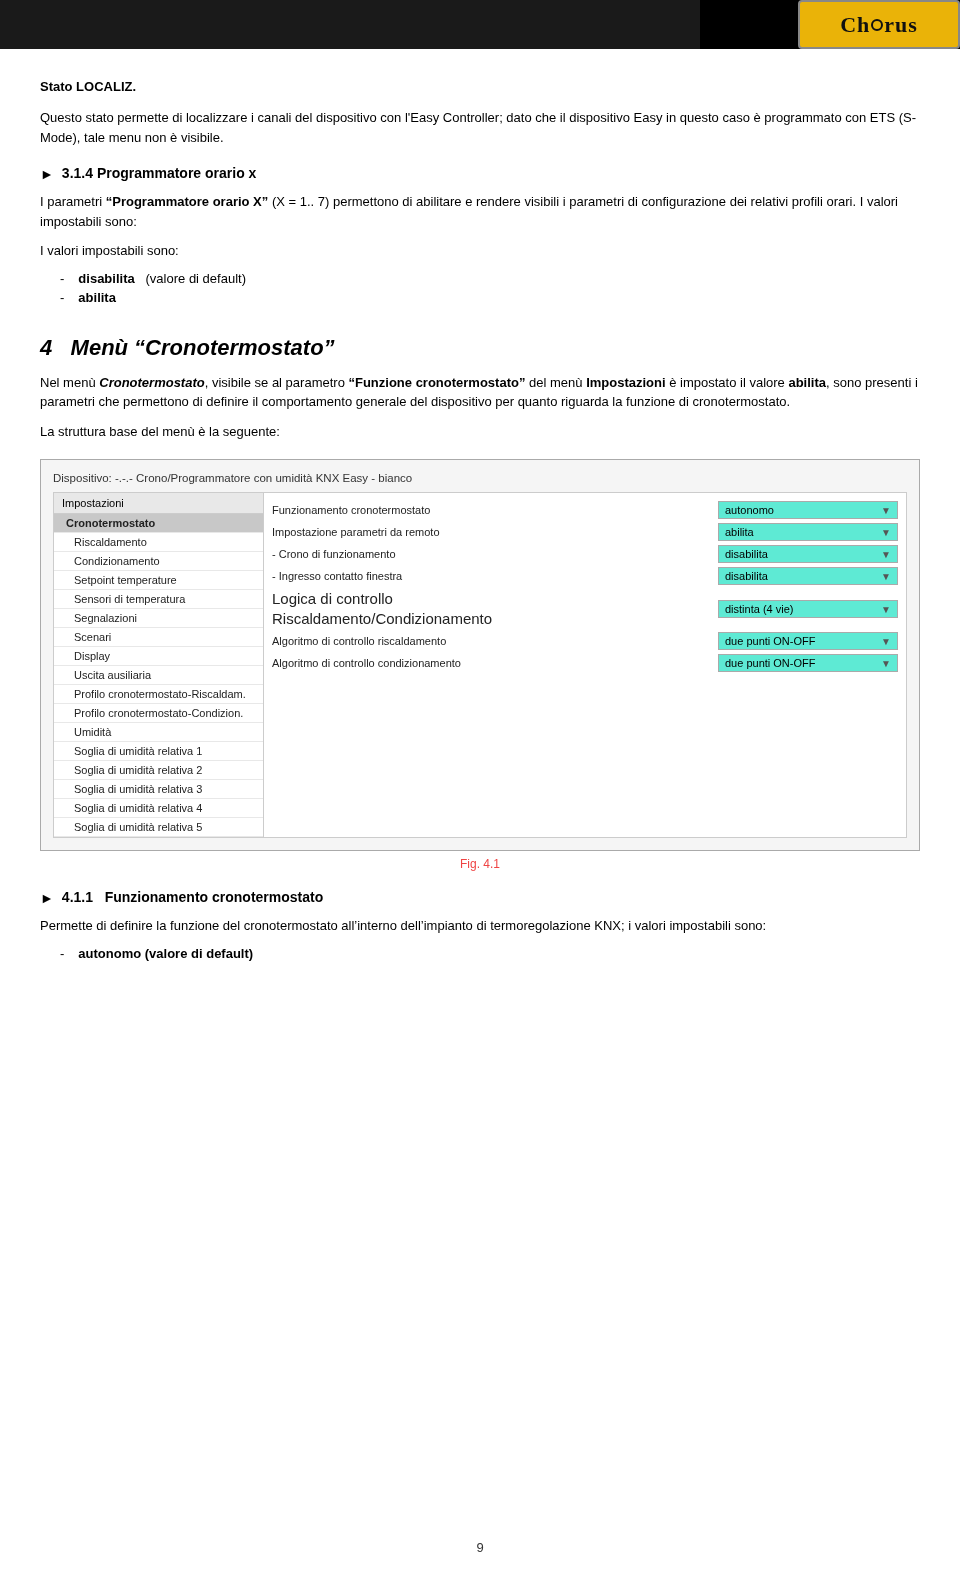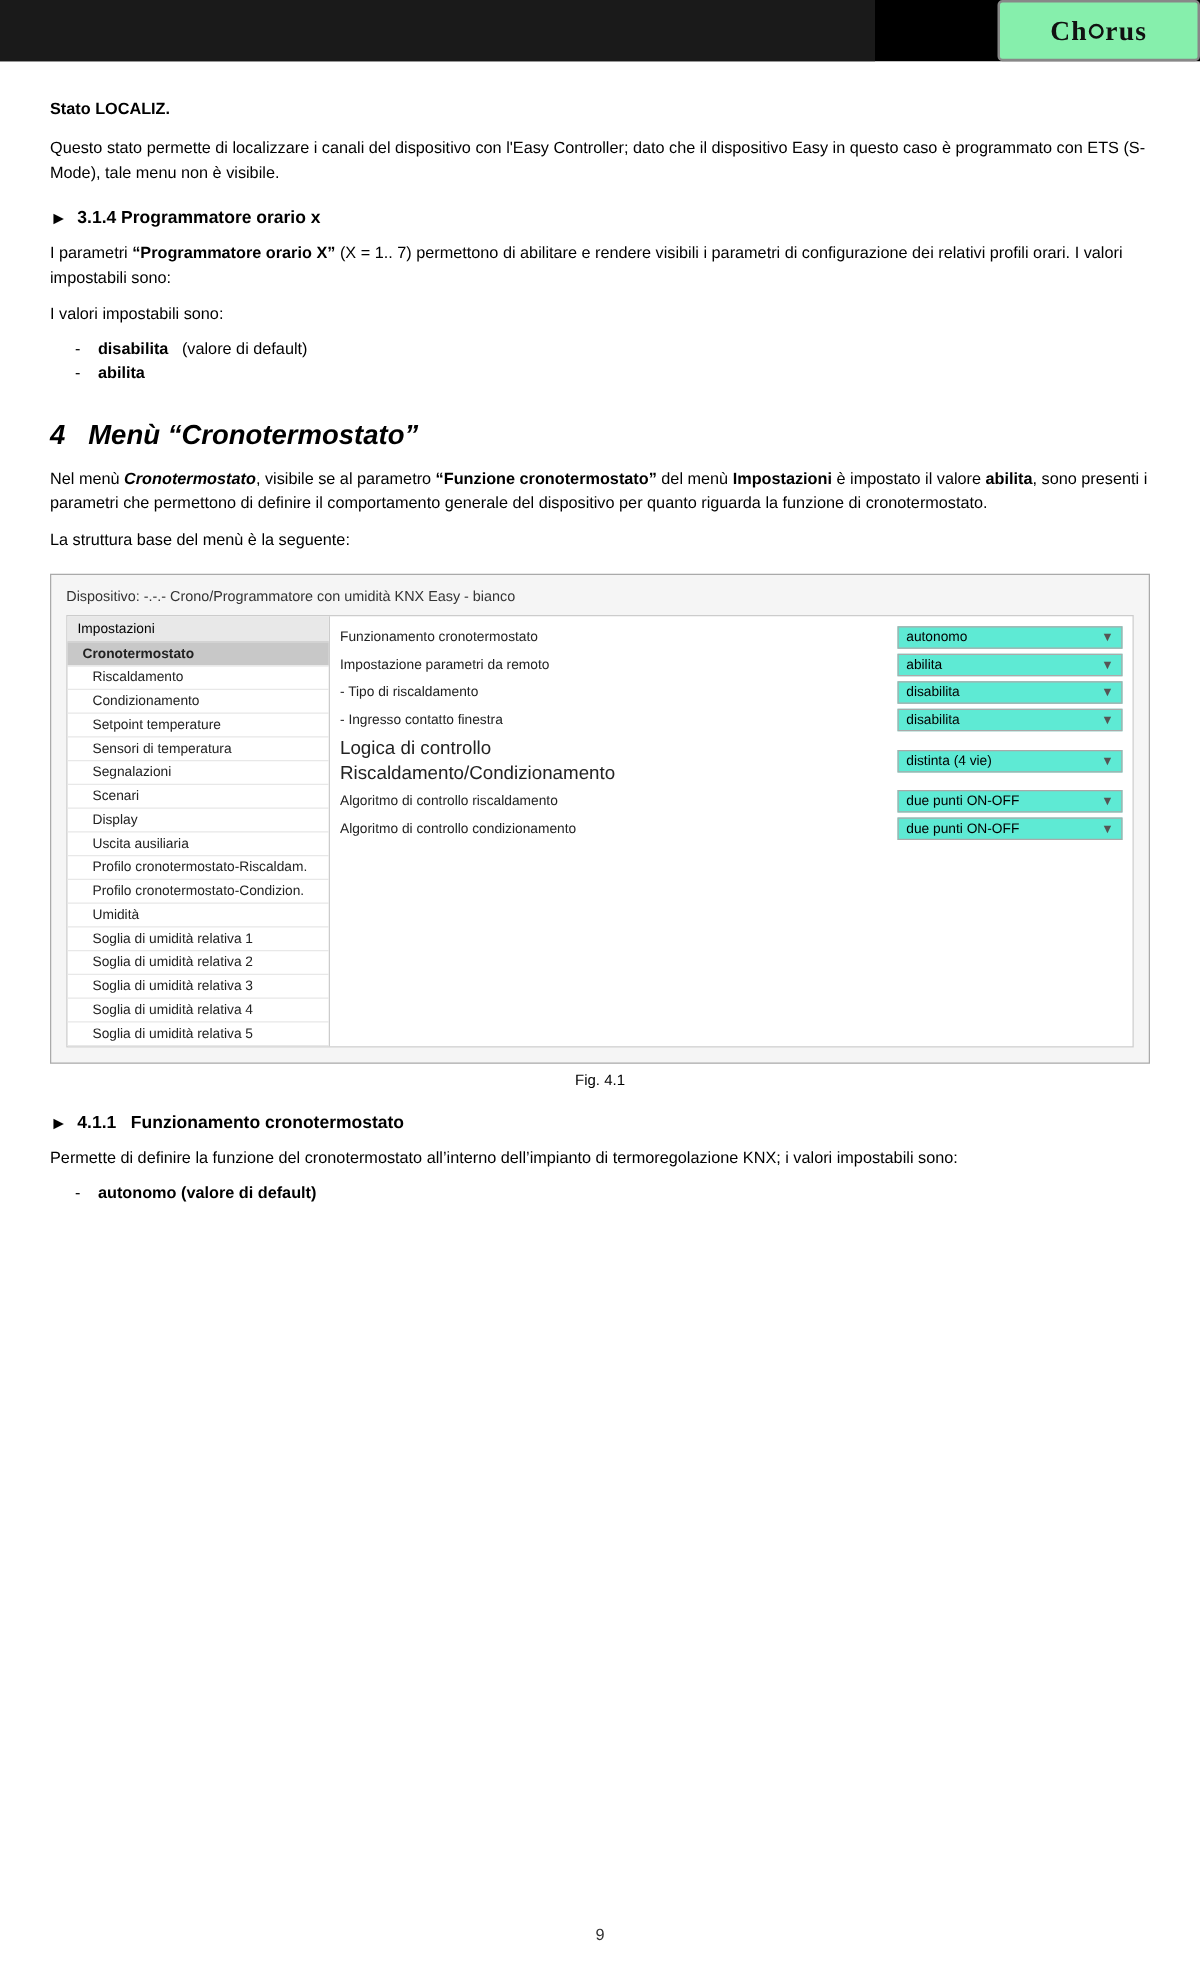--- a/index.html
+++ b/index.html
@@ -29,21 +29,21 @@
     }
     .header-logo {
       position: absolute;
       right: 0;
       top: 0;
       width: 162px;
       height: 49px;
       display: flex;
       align-items: center;
       justify-content: center;
-      background: #86efac;
+      background: #eab308;
       border: 2px solid #888;
       border-radius: 4px;
     }
     .logo-text {
       font-size: 22px;
       font-weight: bold;
       letter-spacing: 1px;
       color: #111;
       font-family: Georgia, serif;
     }
@@ -184,21 +184,21 @@
     .param-label-long {
       font-size: 15px;
       line-height: 1.3;
     }
 
     
     .fig-caption {
       text-align: center;
       font-size: 12px;
       margin: 6px 0 16px 0;
-      color: #000000;
+      color: #ef4444;
     }
 
     
     .page-number {
       position: absolute;
       bottom: 20px;
       left: 50%;
       transform: translateX(-50%);
       font-size: 13px;
       color: #333;
@@ -287,21 +287,21 @@
             </div>
         </div>
         <div class="param-row">
           <div class="param-label">Impostazione parametri da remoto</div>
           <div class="param-value">
               <span>abilita</span>
               <span class="dropdown-arrow">▼</span>
             </div>
         </div>
         <div class="param-row">
-          <div class="param-label">- Tipo di riscaldamento</div>
+          <div class="param-label">- Crono di funzionamento</div>
           <div class="param-value">
               <span>disabilita</span>
               <span class="dropdown-arrow">▼</span>
             </div>
         </div>
         <div class="param-row">
           <div class="param-label">- Ingresso contatto finestra</div>
           <div class="param-value">
               <span>disabilita</span>
               <span class="dropdown-arrow">▼</span>

